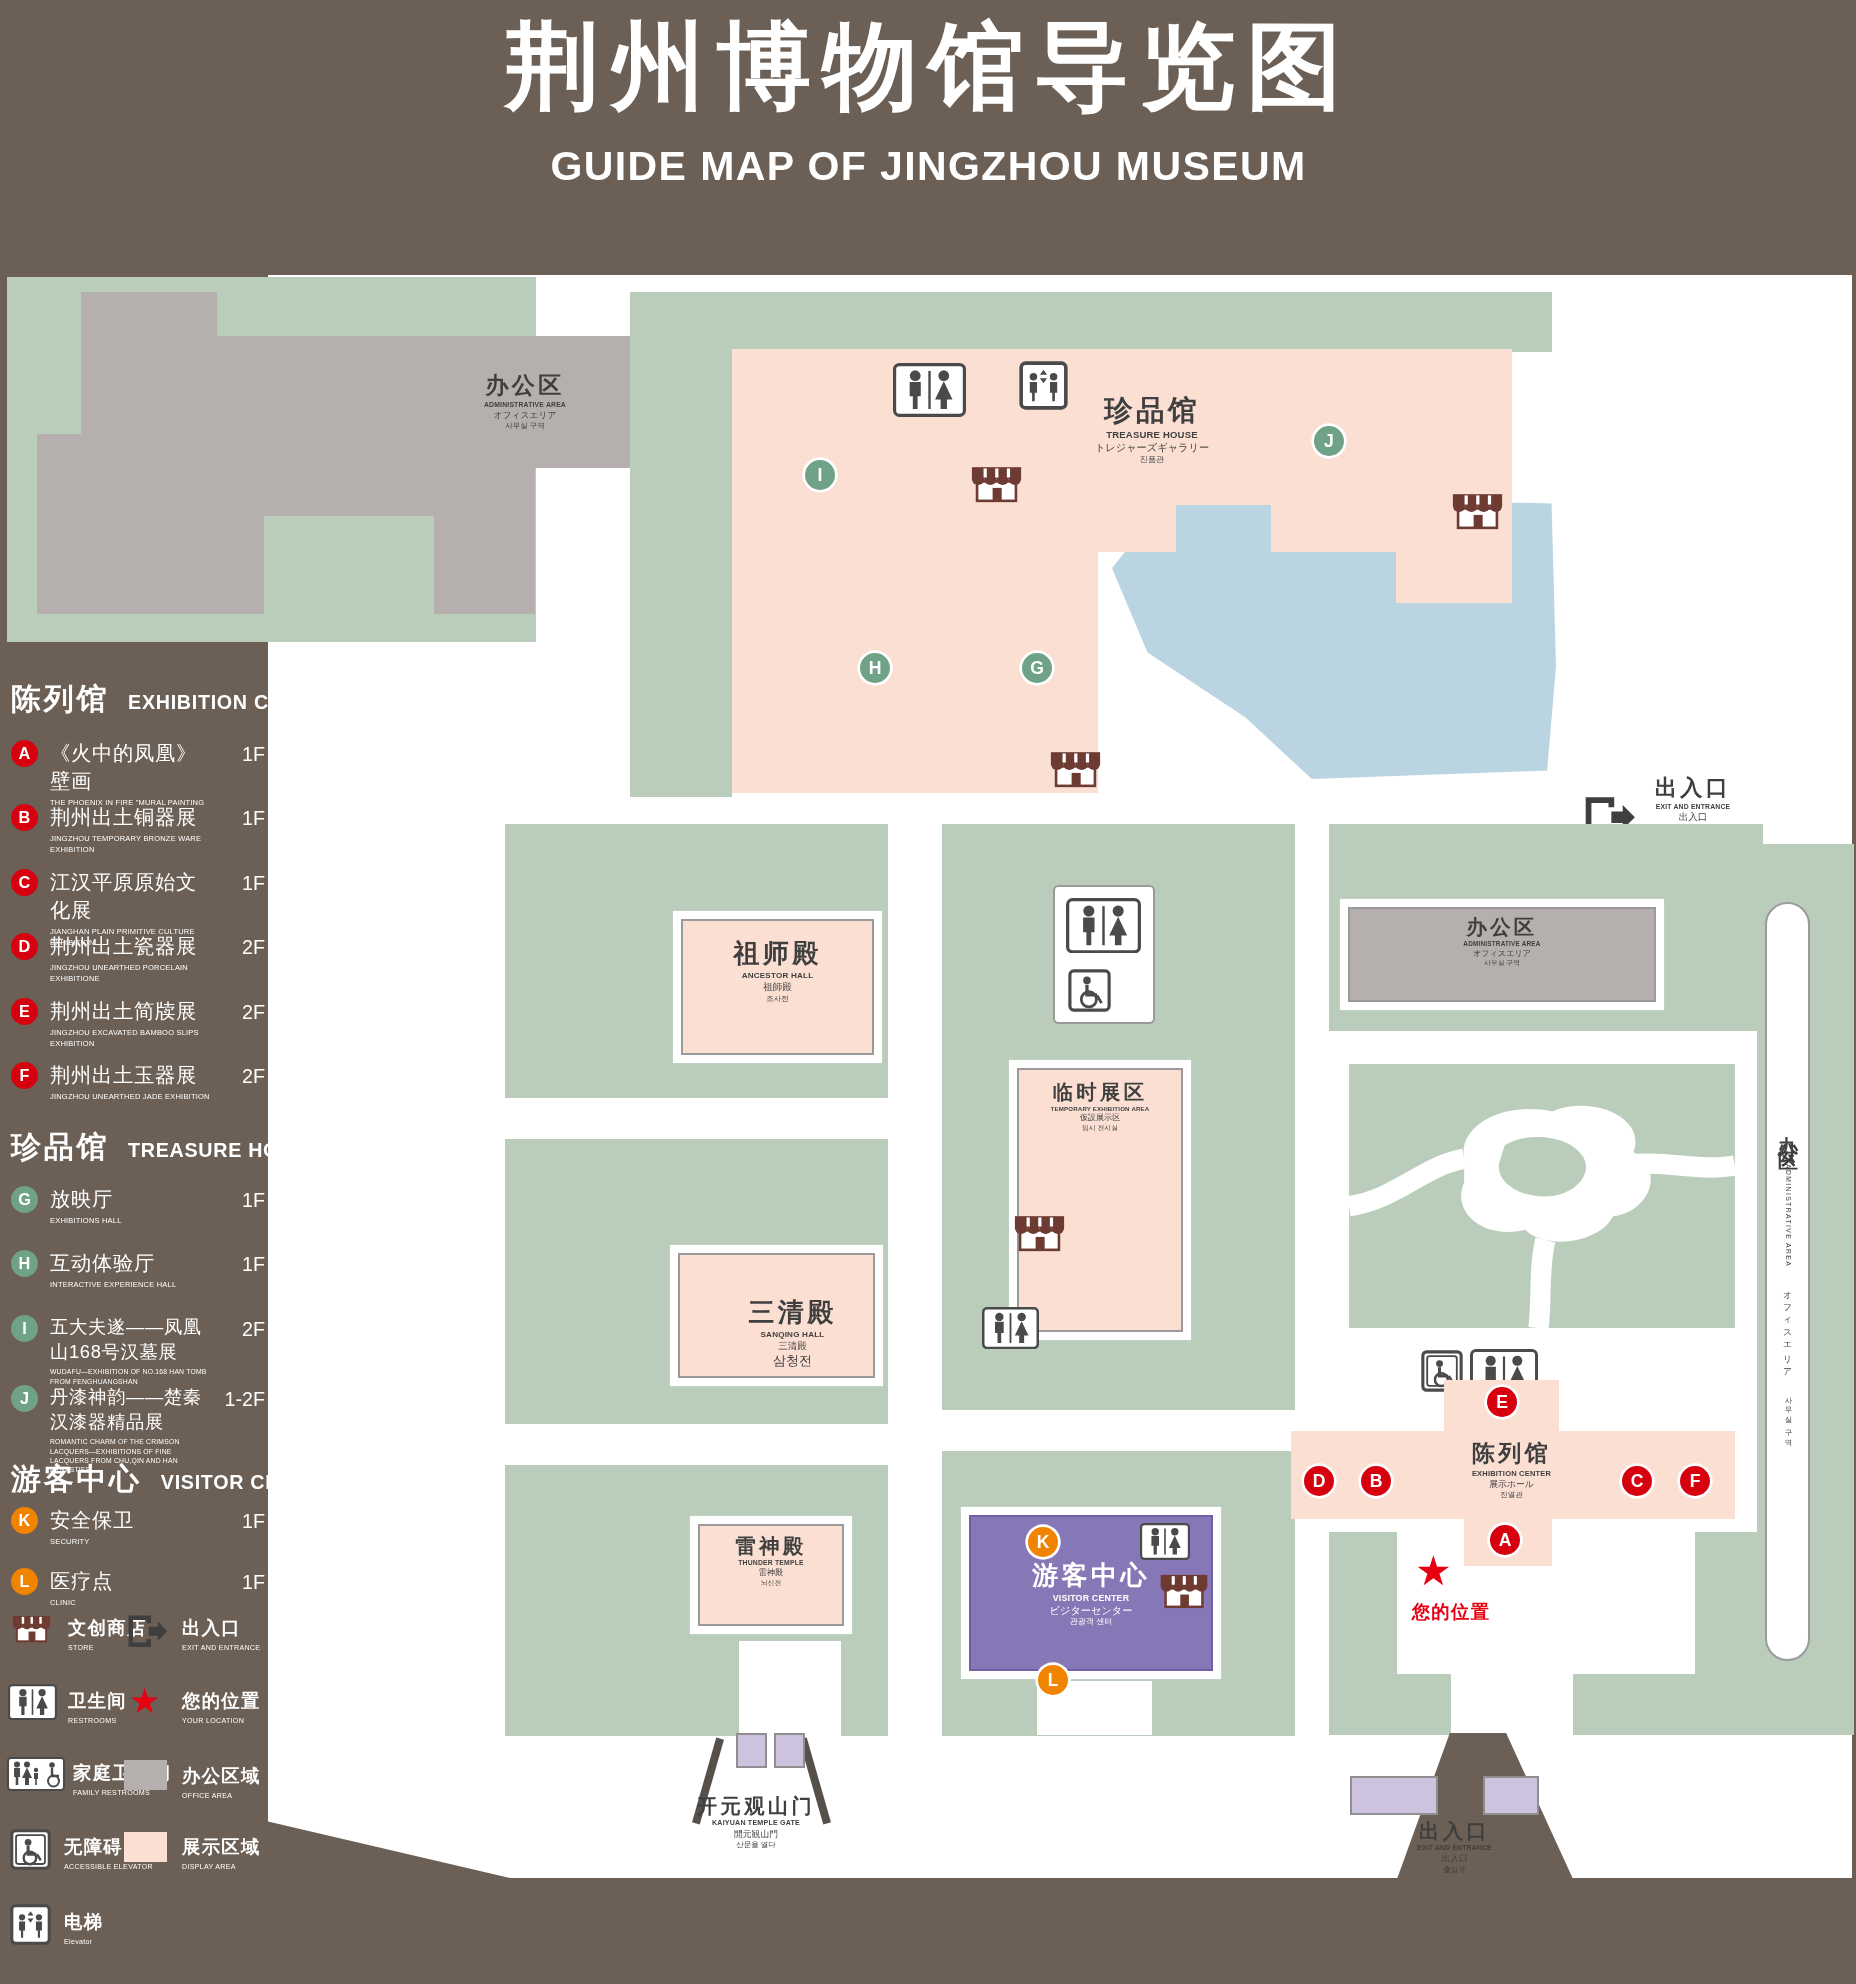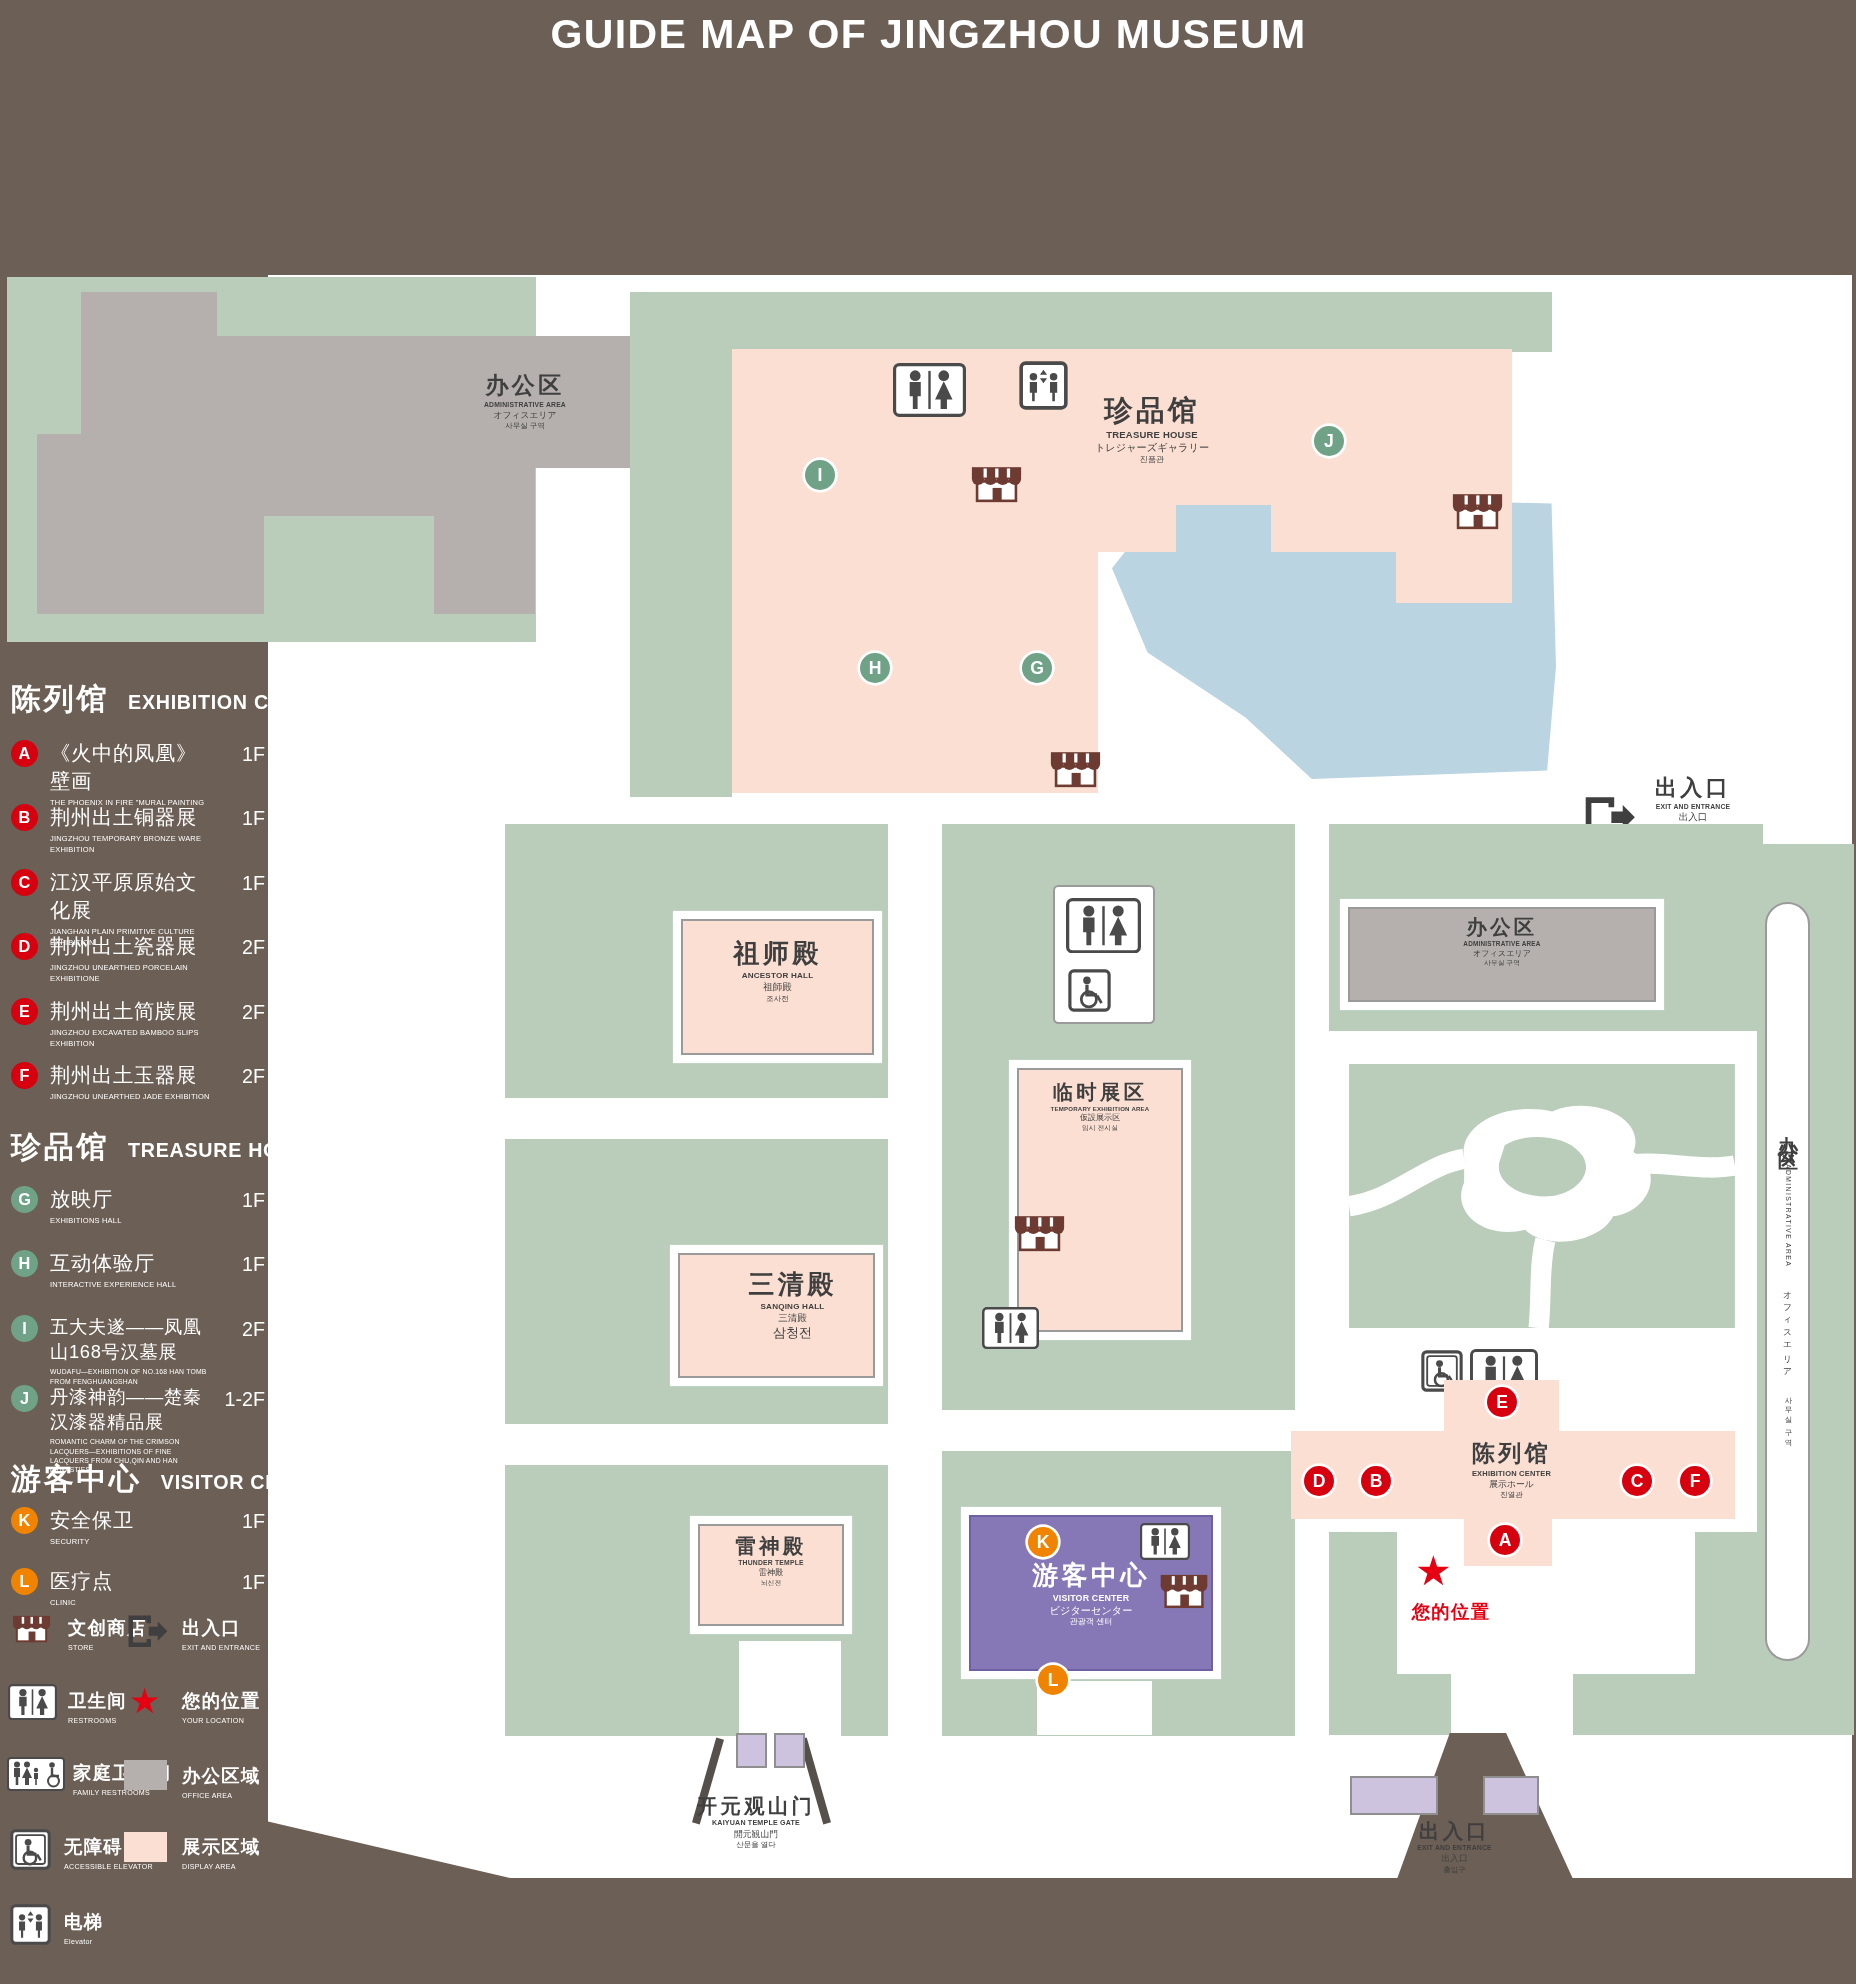--- a/index.html
+++ b/index.html
@@ -35,20 +35,21 @@
 .lsym .zh{display:block;font-size:18.3px;font-weight:bold;letter-spacing:1.4px}
 .lsym .en{display:block;font-size:7.1px;margin-top:4.1px;letter-spacing:0.3px}
 .star{color:#e60012;line-height:1}
 </style>
 </head>
 <body>
 
 <div id="stage">
 
   <div class="abs" style="left:0;top:0;width:1857px;text-align:center">
+    <div style="color:#fff;font-size:95px;font-weight:900;letter-spacing:11px;margin-top:4.1px">荆州博物馆导览图</div>
     <div style="color:#fff;font-size:41px;font-weight:600;letter-spacing:1.4px;margin-top:11px">GUIDE MAP OF JINGZHOU MUSEUM</div>
   </div>
 
   <div class="abs" style="left:268px;top:275px;width:1584px;height:1603px;background:#fff"></div>
   <div class="abs" style="left:268px;top:1763px;width:251px;height:117px;background:#6c5f55;clip-path:polygon(0 50%,100% 100%,0 100%)"></div>
 
   <div class="abs green" style="left:6.8px;top:277px;width:529px;height:365px"></div>
   <div class="abs halo" style="left:37px;top:292px;width:661px;height:322px;background:#b5b0ad;clip-path:polygon(44px 0,180px 0,180px 44px,661px 44px,661px 176px,498px 176px,498px 322px,397px 322px,397px 224px,227px 224px,227px 322px,0 322px,0 142px,44px 142px)"></div>
   <div class="blabel" style="left:447px;top:371px;width:156px">
     <span class="zh" style="font-size:23px">办公区</span>
@@ -173,21 +174,21 @@
   </svg>
 
   <div class="bld" style="left:681px;top:919px;width:193px;height:136px"></div>
   <div class="blabel" style="left:681px;top:937px;width:193px">
     <span class="zh" style="font-size:26px">祖师殿</span>
     <span class="en" style="font-size:8.1px">ANCESTOR HALL</span>
     <span class="ja" style="font-size:9.5px">祖師殿</span>
     <span class="ko" style="font-size:7.5px">조사전</span>
   </div>
   <div class="bld" style="left:678px;top:1253px;width:197px;height:125px"></div>
-  <div class="blabel" style="left:678px;top:1268px;width:229px">
+  <div class="blabel" style="left:678px;top:1296px;width:229px">
     <span class="zh" style="font-size:26px">三清殿</span>
     <span class="en" style="font-size:8.1px">SANQING HALL</span>
     <span class="ja" style="font-size:9.5px">三清殿</span>
     <span class="ko" style="font-size:13px">삼청전</span>
   </div>
   <div class="bld" style="left:698px;top:1524px;width:146px;height:102px"></div>
   <div class="blabel" style="left:698px;top:1533px;width:146px">
     <span class="zh" style="font-size:20.3px">雷神殿</span>
     <span class="en" style="font-size:6.8px">THUNDER TEMPLE</span>
     <span class="ja" style="font-size:8.1px">雷神殿</span>

